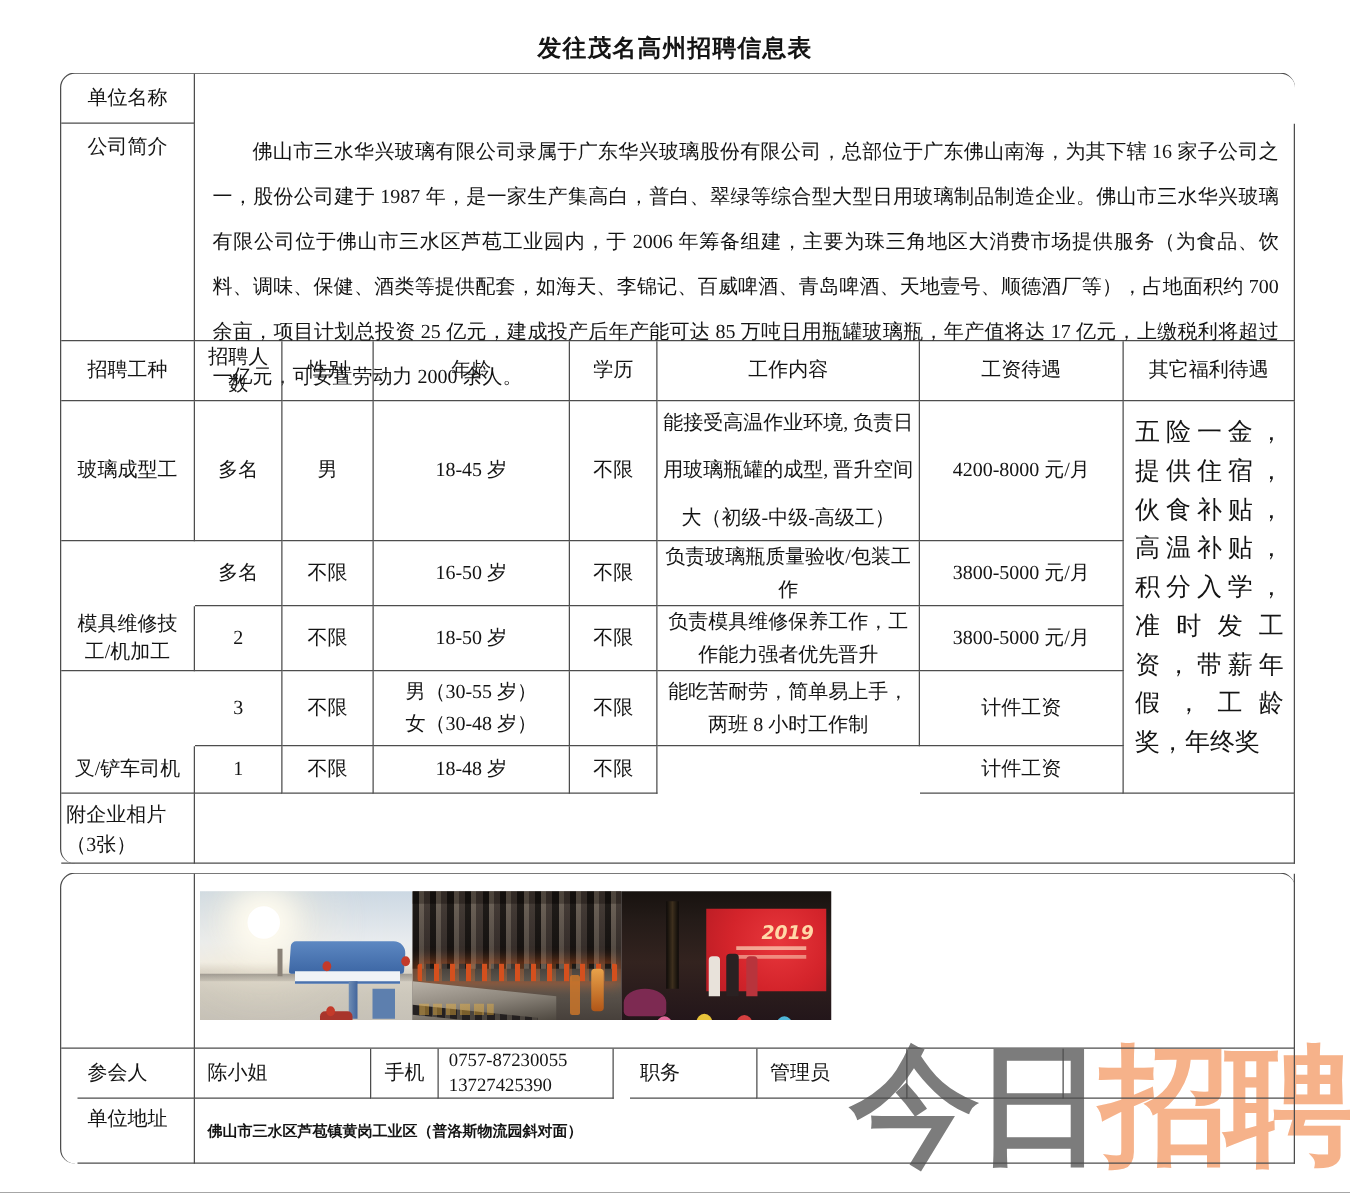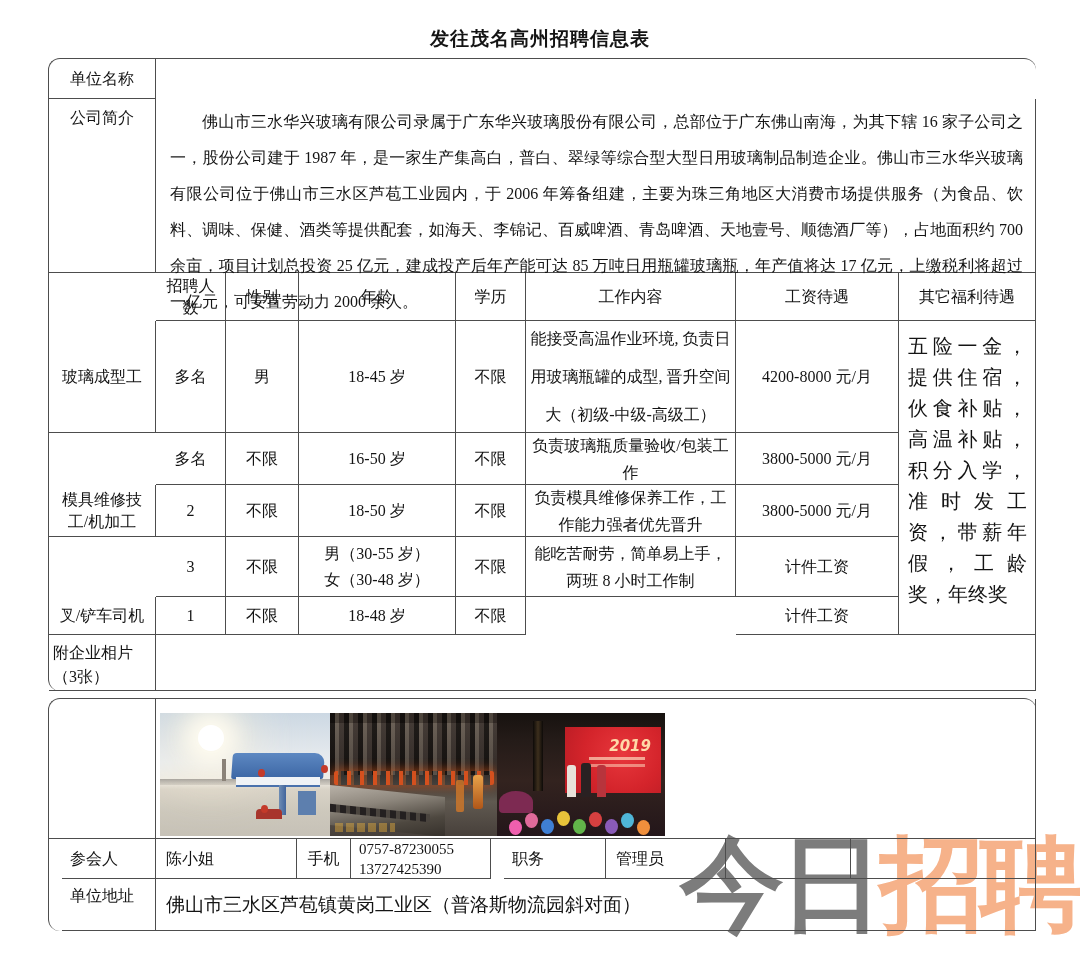--- a/index.html
+++ b/index.html
@@ -56,29 +56,29 @@
   .duties{line-height:27px;}
   .benefits{
     font-size:20px;line-height:31px;text-align:justify;
     align-items:flex-start;padding:10px 8px 0 9px;
   }
   .attach-label{
     justify-content:flex-start;text-align:left;align-items:flex-start;
     padding:6px 2px 0 4px;line-height:24px;
   }
   .phones{font-size:15px;line-height:20px;}
-  .address-val{font-size:19px;font-weight:normal;padding-left:14px;}
+  .address-val{font-size:12px;font-weight:bold;padding-left:14px;}
   .contact-label{justify-content:flex-start;padding-left:8px;margin-left:13px;}
   .name-val{justify-content:flex-start;padding-left:10px;}
   
   .photo-cell{
     align-items:flex-start;justify-content:flex-start;
     padding:14px 0 0 4px;
   }
-  .photo{position:relative;height:123px;overflow:hidden;flex:none;}
+  .photo{position:relative;height:103px;overflow:hidden;flex:none;}
   
   .ph1{width:170px;background:linear-gradient(180deg,#ccd8e3 0%,#e9ecef 40%,#efece4 55%,#d9d3c7 62%,#cdc8bc 80%,#c6c1b7 100%);}
   .ph1 .sun{position:absolute;left:38px;top:12px;width:26px;height:26px;border-radius:50%;
     background:#ffffff;box-shadow:0 0 22px 14px rgba(255,252,240,.95),0 0 50px 30px rgba(250,240,215,.55);}
   .ph1 .skyline{position:absolute;left:0;top:66px;width:100%;height:6px;
     background:linear-gradient(180deg,rgba(110,105,100,.55),rgba(140,135,125,.2));}
   .ph1 .tower{position:absolute;left:62px;top:46px;width:4px;height:22px;background:#8a8278;}
   .ph1 .canopy{position:absolute;right:6px;top:40px;width:92px;height:26px;
     background:linear-gradient(180deg,#5d88c2,#3c66a4);border-radius:4px 10px 2px 2px;
     transform:skewX(-4deg);}
@@ -127,20 +127,21 @@
 
 <div class="watermark"><span class="wm-gray">今日</span><span class="wm-orange">招聘</span></div>
 
 <div class="grid main-table">
 
   <div class="cell" style="grid-area:1/1">单位名称</div>
 
   <div class="cell top" style="grid-area:2/1">公司简介</div>
   <div class="cell intro" style="grid-row:2;grid-column:2/9">佛山市三水华兴玻璃有限公司录属于广东华兴玻璃股份有限公司，总部位于广东佛山南海，为其下辖 16 家子公司之一，股份公司建于 1987 年，是一家生产集高白，普白、翠绿等综合型大型日用玻璃制品制造企业。佛山市三水华兴玻璃有限公司位于佛山市三水区芦苞工业园内，于 2006 年筹备组建，主要为珠三角地区大消费市场提供服务（为食品、饮料、调味、保健、酒类等提供配套，如海天、李锦记、百威啤酒、青岛啤酒、天地壹号、顺德酒厂等），占地面积约 700 余亩，项目计划总投资 25 亿元，建成投产后年产能可达 85 万吨日用瓶罐玻璃瓶，年产值将达 17 亿元，上缴税利将超过一亿元，可安置劳动力 2000 余人。</div>
 
+  <div class="cell" style="grid-area:3/1">招聘工种</div>
   <div class="cell" style="grid-area:3/2">招聘人数</div>
   <div class="cell" style="grid-area:3/3">性别</div>
   <div class="cell" style="grid-area:3/4">年龄</div>
   <div class="cell" style="grid-area:3/5">学历</div>
   <div class="cell" style="grid-area:3/6">工作内容</div>
   <div class="cell" style="grid-area:3/7">工资待遇</div>
   <div class="cell" style="grid-area:3/8">其它福利待遇</div>
 
   <div class="cell" style="grid-area:4/1">玻璃成型工</div>
   <div class="cell" style="grid-area:4/2">多名</div>

